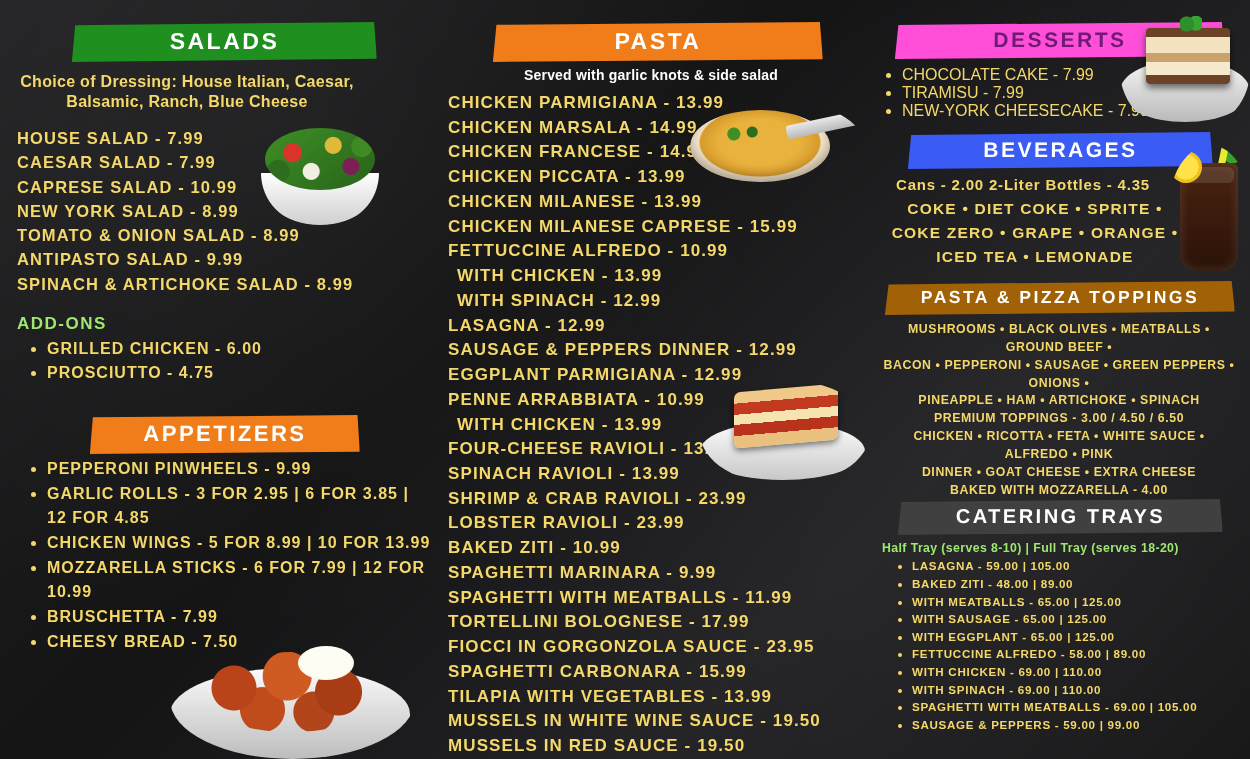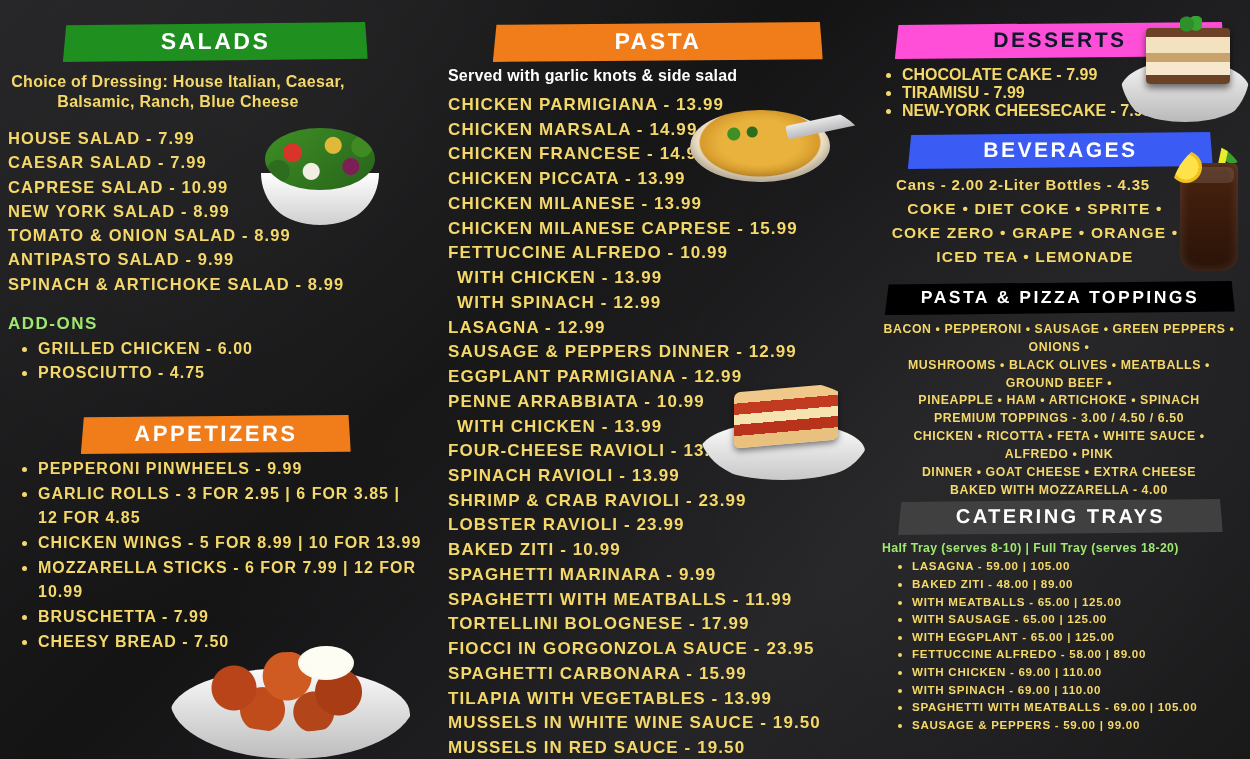--- a/index.html
+++ b/index.html
@@ -28,21 +28,21 @@
     letter-spacing:2.5px;
     text-align:center;
     transform:skewX(-0.5deg);
     box-shadow:0 2px 6px rgba(0,0,0,0.5);
   }
   .banner-wrap { text-align:center; }
 
   .col { position:absolute; }
 
   
-  #col-left { left:8px; top:22px; width:415px; }
+  #col-left { left:17px; top:22px; width:415px; }
   .banner-salads {
     background:#1f8f1f;
     font-size:23px;
     width:305px;
     clip-path:polygon(1% 8%, 99% 0%, 100% 92%, 0% 100%);
   }
   .dressing {
     color:#f5d86a;
     font-weight:bold;
     font-size:16px;
@@ -86,53 +86,53 @@
 
   
   #col-mid { left:448px; top:22px; width:420px; }
   .banner-pasta {
     background:#f07d1a;
     font-size:23px;
     width:330px;
     clip-path:polygon(1% 7%, 99% 0%, 100% 93%, 0% 100%);
   }
   .pasta-sub {
-    color:#fff; font-weight:bold; font-size:16px;
-    text-align:left; width:330px; margin-top:5px; letter-spacing:0.2px;
+    color:#fff; font-weight:bold; font-size:14px;
+    text-align:right; width:330px; margin-top:5px; letter-spacing:0.2px;
   }
   .mid-list { margin-top:8px; }
   .mid-list .item-line { font-size:17px; line-height:1.455; letter-spacing:1.1px; }
   .indent { padding-left:9px; }
 
   
   #col-right { left:880px; top:22px; width:360px; }
   .banner-desserts {
     background:#ff4fd8;
     font-size:21px; width:330px;
-    color:#0f172a;
+    color:#701a75;
     clip-path:polygon(1% 8%, 99% 0%, 100% 92%, 0% 100%);
   }
-  .right-list { margin-top:7px; padding-left:22px;font-weight:bold; }
+  .right-list { margin-top:7px; padding-left:22px; }
 
   .banner-bev {
     background:#3b5bf5;
     font-size:21px; width:305px; margin-top:12px;
     clip-path:polygon(1% 8%, 99% 0%, 100% 92%, 0% 100%);
   }
   .bev-note {
     color:#f5d86a; font-weight:bold; font-size:15px; letter-spacing:0.8px;
     margin-top:7px; padding-left:16px;
   }
   .bev-list {
     color:#f5d86a; font-weight:bold; font-size:15.5px; letter-spacing:1.2px;
     line-height:1.55; text-align:center; width:300px; margin-top:4px; padding-left:10px;
   }
 
   .banner-toppings {
-    background:#000000;
+    background:#a16207;
     font-size:17.5px; width:350px; margin-top:12px;
     clip-path:polygon(1% 10%, 99% 0%, 100% 90%, 0% 100%);
   }
   .top-block {
     color:#f5d86a; font-weight:bold; font-size:12.3px; letter-spacing:0.6px;
     line-height:1.45; text-align:center; width:358px; margin-top:6px;
   }
 
   .banner-catering {
     background:#404040;
@@ -363,22 +363,22 @@
     <div class="bev-list" id="bev-lines">
         <div>COKE  •  DIET COKE  •  SPRITE  •</div>
         <div>COKE ZERO • GRAPE • ORANGE •</div>
         <div>ICED TEA • LEMONADE</div>
       </div>
 
     <div class="banner-wrap">
       <div class="banner banner-toppings">PASTA &amp; PIZZA TOPPINGS</div>
     </div>
     <div class="top-block" id="topping-lines">
+        <div>MUSHROOMS • BLACK OLIVES • MEATBALLS • GROUND BEEF •</div>
         <div>BACON • PEPPERONI • SAUSAGE • GREEN PEPPERS • ONIONS •</div>
-        <div>MUSHROOMS • BLACK OLIVES • MEATBALLS • GROUND BEEF •</div>
         <div>PINEAPPLE • HAM • ARTICHOKE • SPINACH</div>
         <div>PREMIUM TOPPINGS - 3.00 / 4.50 / 6.50</div>
         <div>CHICKEN • RICOTTA • FETA • WHITE SAUCE • ALFREDO • PINK</div>
         <div>DINNER • GOAT CHEESE • EXTRA CHEESE</div>
         <div>BAKED WITH MOZZARELLA - 4.00</div>
       </div>
 
     <div class="banner-wrap">
       <div class="banner banner-catering">CATERING TRAYS</div>
     </div>

